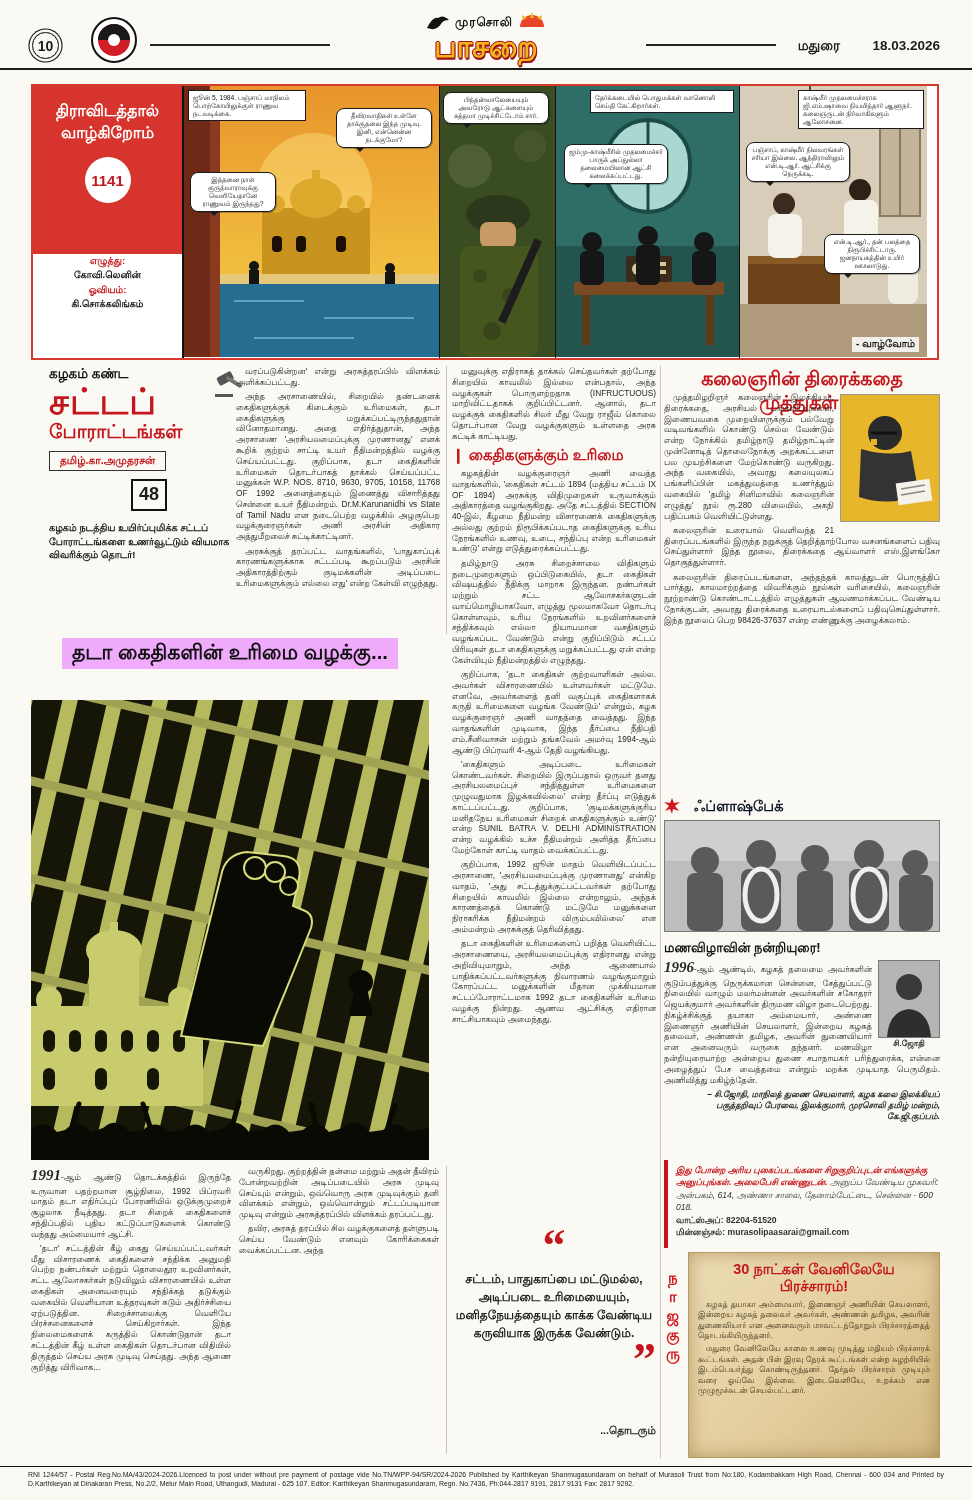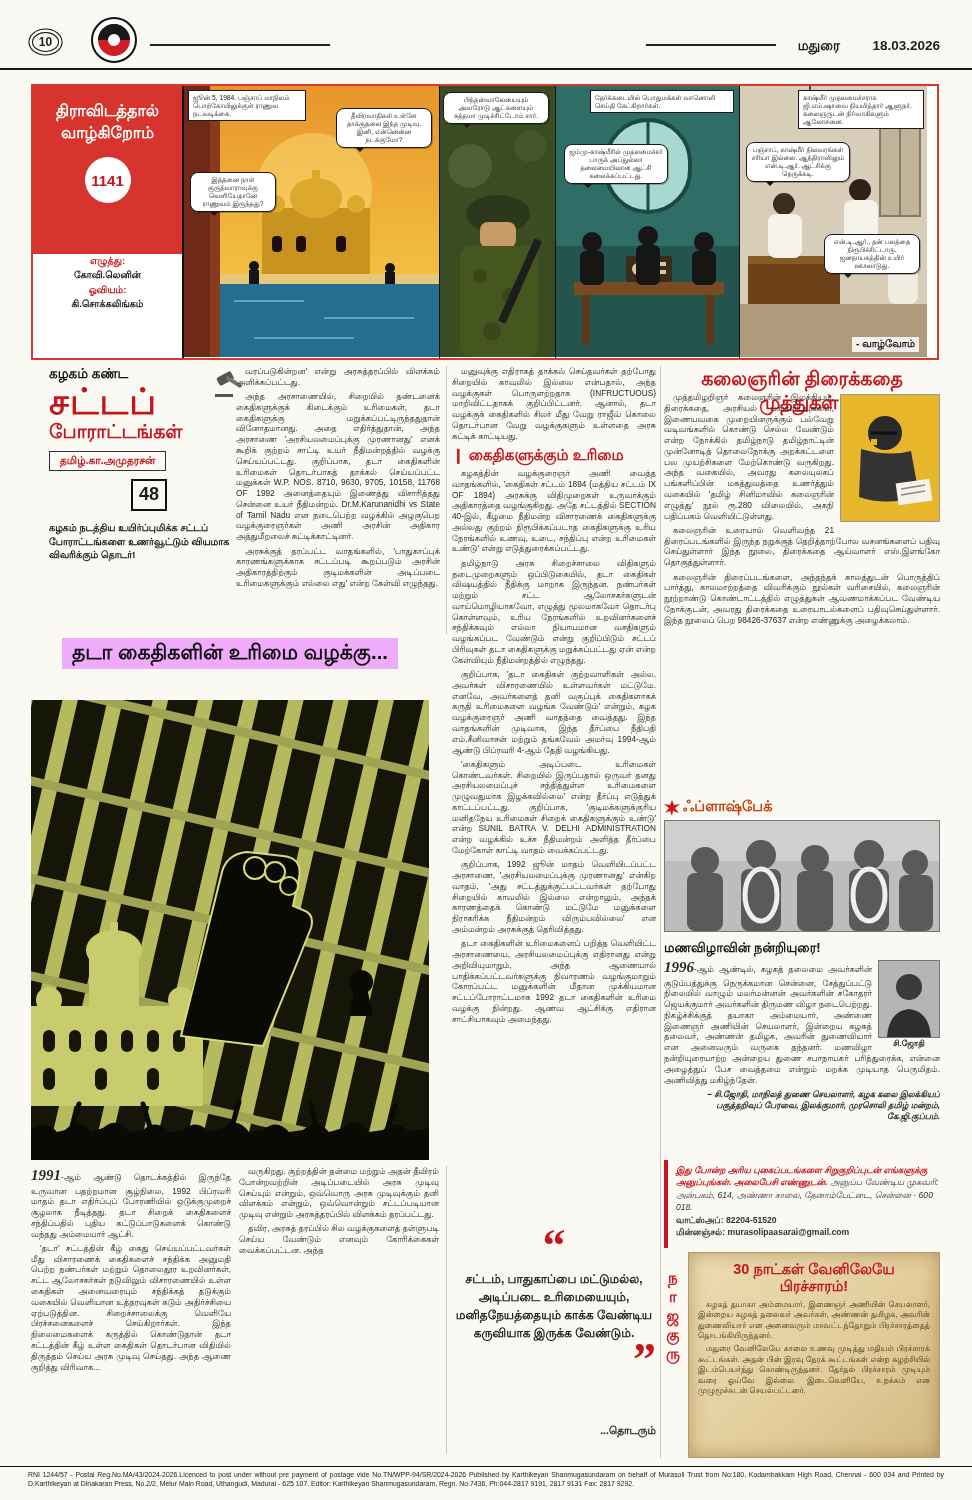--- a/index.html
+++ b/index.html
@@ -2,21 +2,21 @@
 <html><head>
 <meta charset="utf-8">
 <style>
   *{margin:0;padding:0;box-sizing:border-box}
   html,body{background:#9a9a9a}
   body{font-family:"Liberation Sans","DejaVu Sans",sans-serif}
   #page{position:relative;width:972px;height:1500px;margin:0 auto;background:#fbf9f3;overflow:hidden;color:#1c1c1c}
   .abs{position:absolute}
   
   .header{position:absolute;left:0;top:0;width:972px;height:70px;border-bottom:2px solid #1a1a1a}
-  .pagenum{position:absolute;left:32px;top:32px;width:27px;height:20px;border:1.6px solid #111;border-radius:50%;display:flex;align-items:center;justify-content:center;font-weight:bold;font-size:12px;box-shadow:0 0 0 2.5px #fbf9f3,0 0 0 3.6px #111}
+  .pagenum{position:absolute;left:32px;top:32px;width:27px;height:27px;border:1.6px solid #111;border-radius:50%;display:flex;align-items:center;justify-content:center;font-weight:bold;font-size:14px;box-shadow:0 0 0 2.5px #fbf9f3,0 0 0 3.6px #111}
   .emblem{position:absolute;left:90px;top:16px}
   .masthead{position:absolute;left:336px;top:12px;width:300px;text-align:center}
   .m-small{font-size:12px;font-weight:bold;color:#111;letter-spacing:1px}
   .m-big{font-size:30px;font-weight:800;color:#f2b51c;text-shadow:-1px 0 #a11117,1px 0 #a11117,0 -1px #a11117,0 1.5px #a11117,1px 2px 0 #7d0d12;line-height:1}
   .deco-line{position:absolute;height:2px;background:#222;top:44px}
   .city{position:absolute;right:132px;top:38px;font-size:13.5px;font-weight:bold}
   .date{position:absolute;right:32px;top:38px;font-size:13.5px;font-weight:bold}
   
   .comic{position:absolute;left:31px;top:84px;width:908px;height:276px;border:2.5px solid #d63a2c;background:#fff;display:flex}
   .c-title{width:150px;display:flex;flex-direction:column;border-right:1.5px solid #111}
@@ -56,21 +56,21 @@
   
   .pullquote{position:absolute;left:452px;top:1232px;width:204px;height:184px;text-align:center}
   .pq-mark{font-family:"Liberation Serif",serif;font-size:46px;font-weight:800;color:#c4161c;line-height:.6}
   .pq-text{font-size:12px;font-weight:800;line-height:1.5;color:#222;margin-top:10px}
   .pq-close{text-align:right;margin-top:4px}
   .todarum{position:absolute;left:452px;top:1424px;width:204px;text-align:right;font-weight:800;font-size:10.5px}
   
   .cin-head{position:absolute;left:664px;top:368px;width:276px;text-align:center;color:#c4161c;font-weight:800;font-size:19px}
   .cin-body{position:absolute;left:664px;top:392px;width:276px;height:402px}
   .cin-photo{float:right;width:100px;height:128px;margin:2px 0 4px 6px;background:#e8b62a;border:1px solid #999}
-  .fb-head{position:absolute;left:664px;top:798px;width:276px;font-weight:800;font-size:14.5px;color:#c2410c;display:flex;align-items:flex-end;gap:3px}
+  .fb-head{position:absolute;left:664px;top:798px;width:276px;font-weight:800;font-size:14.5px;color:#0f172a;display:flex;align-items:flex-start;gap:14px}
   .fb-photo{position:absolute;left:664px;top:820px;width:276px;height:112px;border:1px solid #777;overflow:hidden}
   .wed-head{position:absolute;left:664px;top:940px;width:276px;font-weight:800;font-size:13px;color:#111}
   .wed-body{position:absolute;left:664px;top:958px;width:276px;height:200px}
   .wed-photo{float:right;width:62px;margin:2px 0 2px 6px;text-align:center}
   .wed-photo .ph{width:62px;height:78px;background:linear-gradient(#c2c2c2,#838383);border:1px solid #777}
   .wed-photo .cap{font-size:8px;font-weight:bold;margin-top:1px}
   .wed-sign{font-size:8.3px;font-weight:bold;font-style:italic;text-align:right;line-height:1.35;margin-top:3px}
   .contact{position:absolute;left:664px;top:1160px;width:276px;height:88px;border-left:4px solid #c4161c;padding:4px 0 0 8px;font-size:8.6px;line-height:1.45;font-style:italic;color:#333}
   .contact .red{color:#c4161c;font-weight:bold}
   .contact .mono{font-style:normal;font-weight:bold}
@@ -93,20 +93,35 @@
     <div class="emblem">
       <svg width="48" height="48" viewBox="0 0 48 48">
           <circle cx="24" cy="24" r="22" fill="#fff" stroke="#111" stroke-width="2"></circle>
           <circle cx="24" cy="24" r="16" fill="#d01e26"></circle>
           <path d="M8 24a16 16 0 0 1 32 0z" fill="#191919"></path>
           <circle cx="24" cy="24" r="6" fill="#fff"></circle>
         </svg>
     </div>
     <div class="deco-line" style="left:150px;width:180px"></div>
     <div class="deco-line" style="left:646px;width:130px"></div>
+    <div class="masthead">
+      <svg width="26" height="20" viewBox="0 0 26 20" style="vertical-align:middle">
+          <path d="M2 16 Q8 4 13 6 Q18 2 24 8 Q18 8 16 12 Q12 18 6 17 Z" fill="#111"></path>
+        </svg>
+      <span class="m-small">முரசொலி</span>
+      <svg width="30" height="16" viewBox="0 0 30 16" style="vertical-align:top">
+          <path d="M3 15a12 12 0 0 1 24 0z" fill="#e8442a"></path>
+          <g fill="#f2b51c">
+            <polygon points="15,0 13,6 17,6"></polygon>
+            <polygon points="5,3 6,8 10,6"></polygon>
+            <polygon points="25,3 24,8 20,6"></polygon>
+          </g>
+        </svg>
+      <div class="m-big">பாசறை</div>
+    </div>
     <div class="city">மதுரை</div>
     <div class="date">18.03.2026</div>
   </div>
 
   <div class="comic">
     <div class="c-title">
       <div class="c-title-red">
         <div class="t"><span>திராவிடத்தால்</span><br>
         <span>வாழ்கிறோம்</span></div>
         <div class="c-episode">1141</div>

